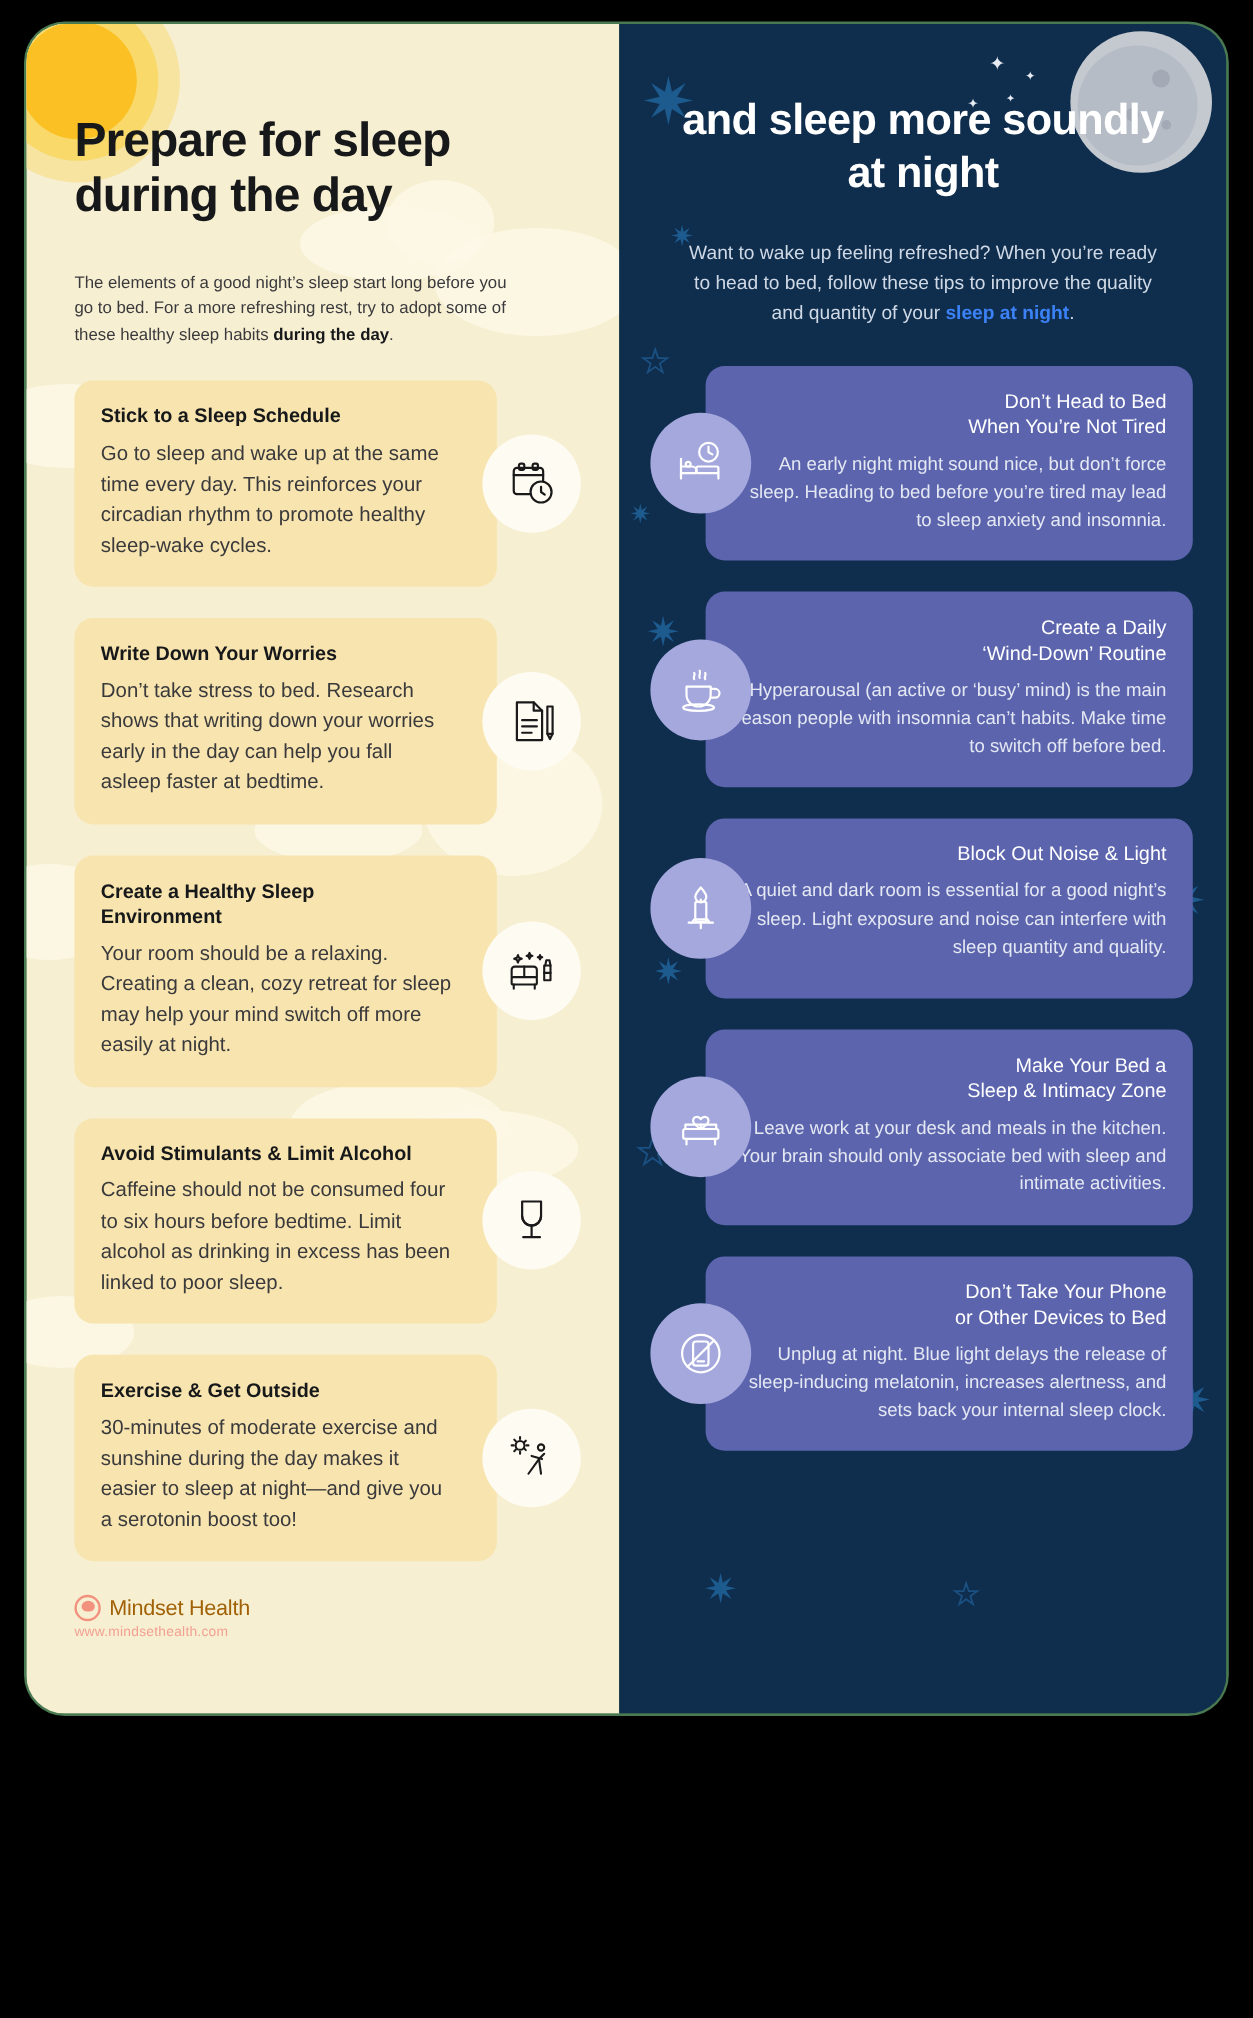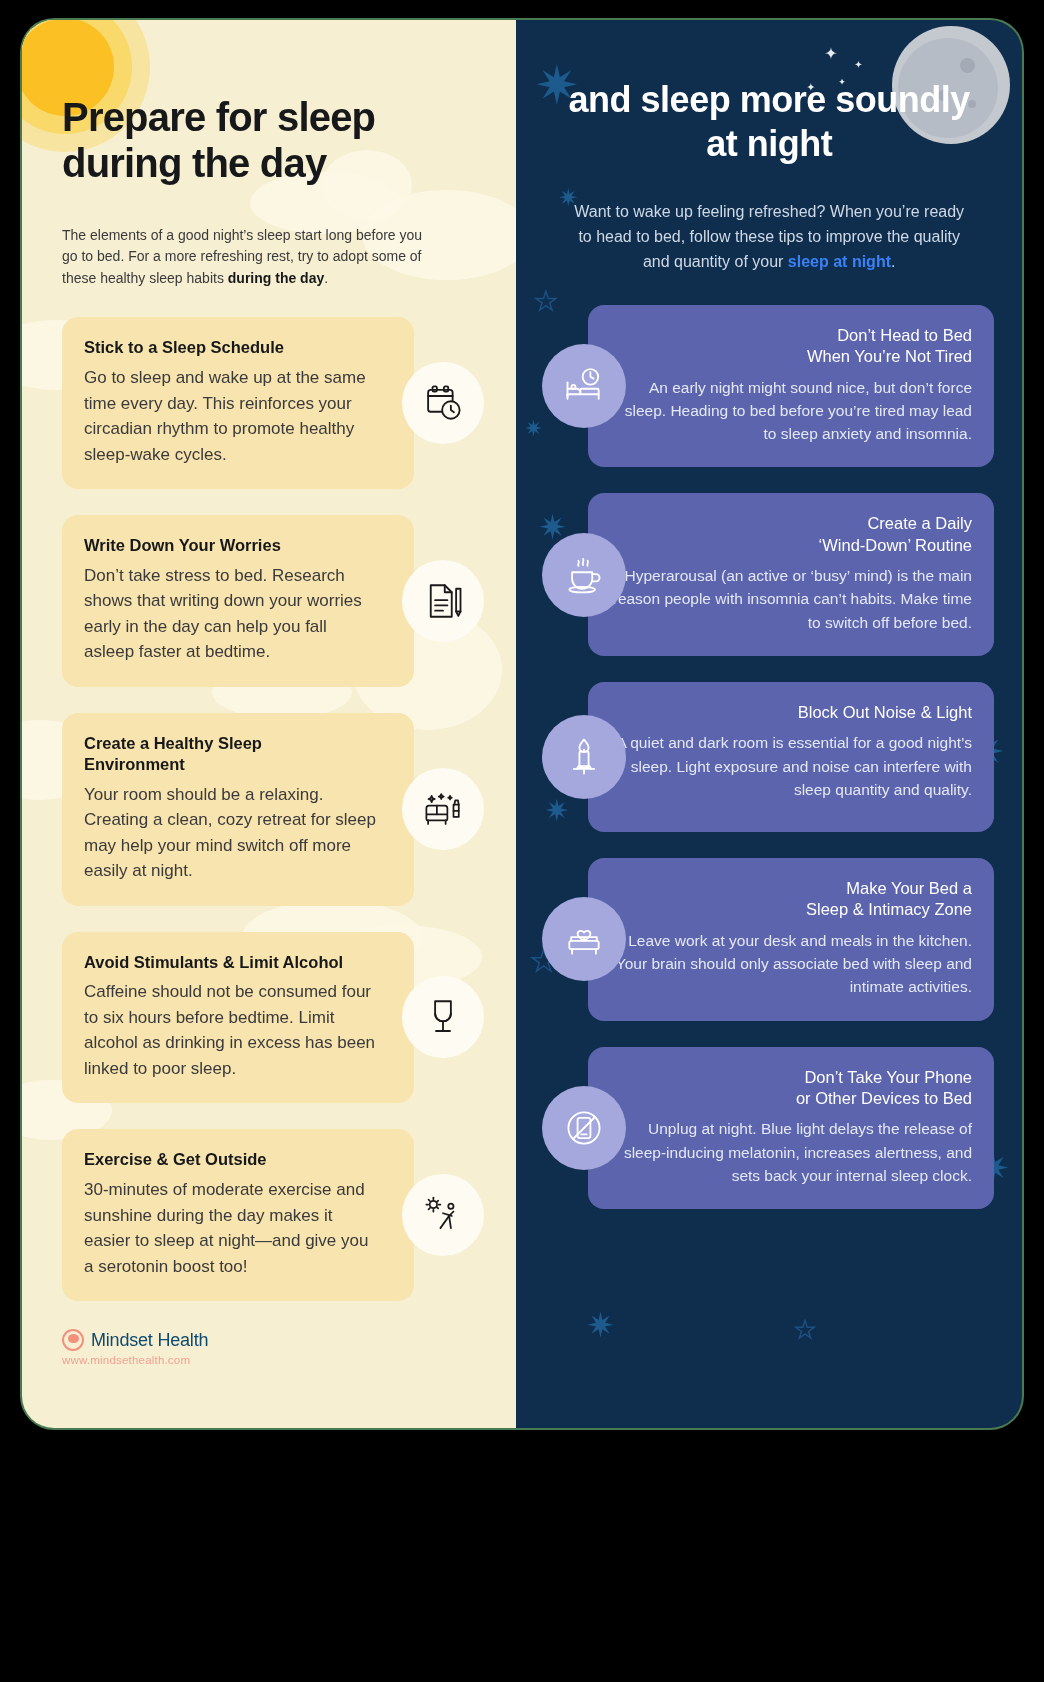--- a/index.html
+++ b/index.html
@@ -104,21 +104,21 @@
   .logo-mark {
     width: 22px; height: 22px; border-radius: 50%;
     border: 2px solid #f2917e; position: relative;
   }
   .logo-mark::after {
     content: ""; position: absolute;
     left: 4px; top: 3px; width: 11px; height: 9px;
     border-radius: 50% 50% 45% 45%;
     background: #f2917e;
   }
-  .logo-text { font-size: 18px; color: #0c4a6e; font-weight: 400; letter-spacing: -0.2px; }
+  .logo-text { font-size: 18px; color: #a16207; font-weight: 400; letter-spacing: -0.2px; }
   .logo-url { font-size: 11.5px; color: #f2a191; margin-top: 3px; letter-spacing: .2px; }
 
   
   .panel-night {
     position: relative;
     width: 534px; height: 100%;
     background: #0f2d4d;
     overflow: hidden;
   }
   .moon-glow {

